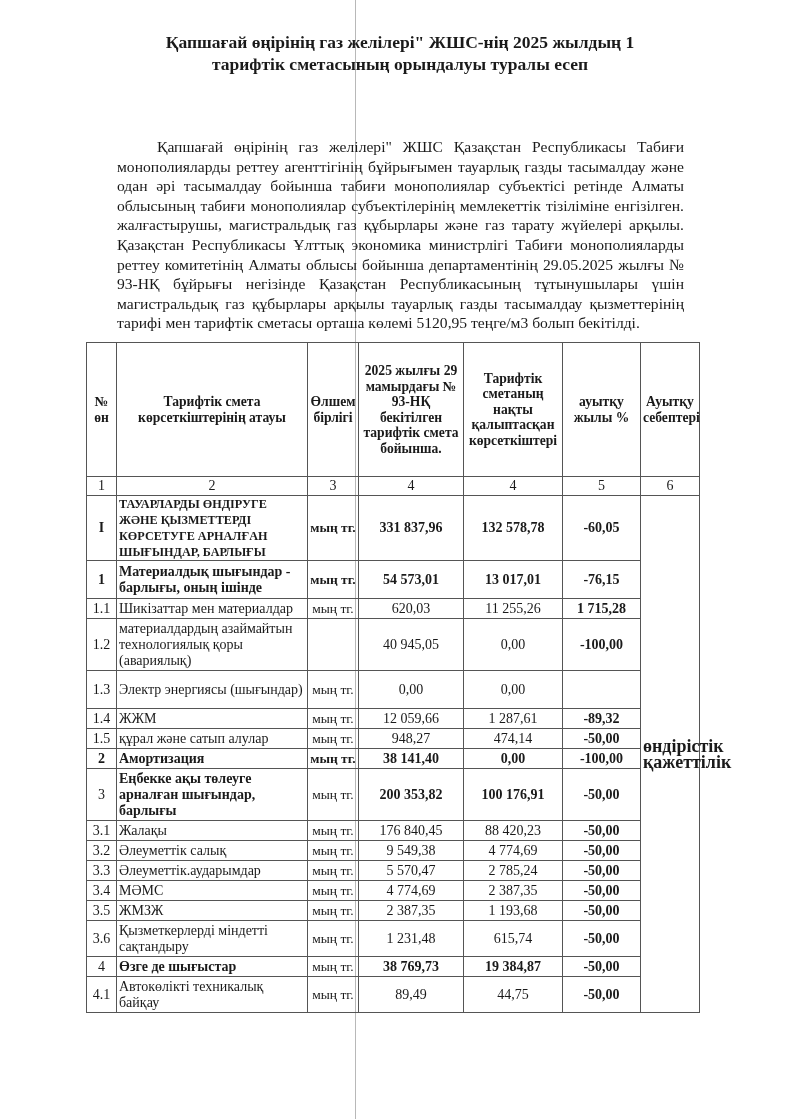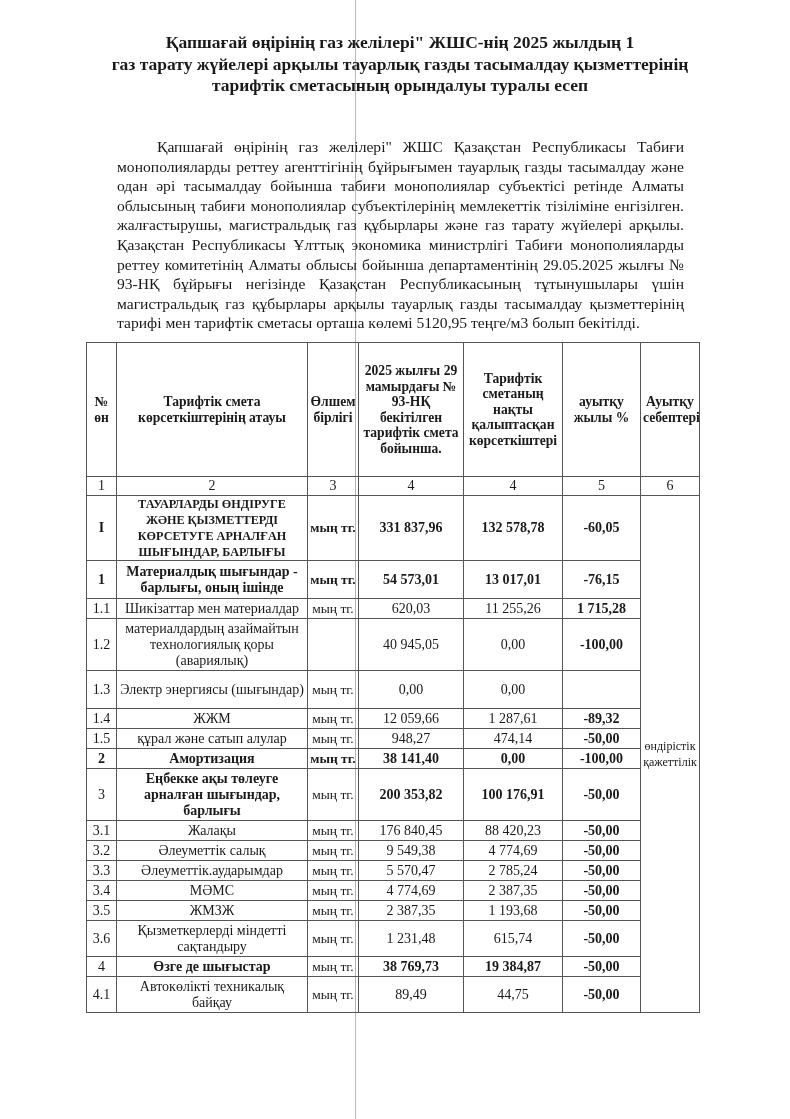--- a/index.html
+++ b/index.html
@@ -10,36 +10,35 @@
                  font-weight: bold; font-size: 17.5px; line-height: 21.5px; }
   .title-block .t1 { display: block; }
   .body-text { position: absolute; left: 117px; width: 567px; top: 137px; font-size: 15.6px; line-height: 19.6px;
                text-align: justify; }
   .body-text p { margin: 0; text-indent: 40px; }
   table.estimate { position: absolute; left: 86px; top: 342px; border-collapse: collapse; table-layout: fixed;
                    width: 613px; font-size: 14px; }
   table.estimate td, table.estimate th { border: 1px solid #555; padding: 0 2px; vertical-align: middle; line-height: 16px; }
   table.estimate th { font-weight: bold; text-align: center; font-size: 13.6px; line-height: 15.5px; }
   .c-num { text-align: center; }
-  .c-name { text-align: center; }
+  .c-name { text-align: left; }
   .c-unit { text-align: center; font-size: 13.5px; }
   .c-val { text-align: center; }
   .b { font-weight: bold; }
   .caps { font-size: 12.2px; line-height: 14px; }
-  .reason { text-align: center; font-weight: normal; font-size: 12px; }
+  .reason { text-align: center; font-weight: bold; font-size: 18px; }
   tr.idx td { text-align: center; font-size: 14px; height: 18px; }
 </style>
 </head>
 <body>
 
 <div class="fold-line"></div>
 
 <div class="title-block">
   <span class="t1">Қапшағай өңірінің газ желілері" ЖШС-нің 2025 жылдың 1</span>
-  <span class="t1">газ тарату жүйелері арқылы тауарлық газды тасымалдау қызметтерінің</span>
   <span class="t1">тарифтік сметасының орындалуы туралы есеп</span>
 </div>
 
 <div class="body-text">
   <p>Қапшағай өңірінің газ желілері" ЖШС Қазақстан Республикасы Табиғи монополияларды реттеу агенттігінің бұйрығымен тауарлық газды тасымалдау және одан әрі тасымалдау бойынша табиғи монополиялар субъектісі ретінде Алматы облысының табиғи монополиялар субъектілерінің мемлекеттік тізіліміне енгізілген. жалғастырушы, магистральдық газ құбырлары және газ тарату жүйелері арқылы. Қазақстан Республикасы Ұлттық экономика министрлігі Табиғи монополияларды реттеу комитетінің Алматы облысы бойынша департаментінің 29.05.2025 жылғы № 93-НҚ бұйрығы негізінде Қазақстан Республикасының тұтынушылары үшін магистральдық газ құбырлары арқылы тауарлық газды тасымалдау қызметтерінің тарифі мен тарифтік сметасы орташа көлемі 5120,95 теңге/м3 болып бекітілді.</p>
 </div>
 
 <table class="estimate">
   <colgroup>
     <col style="width:30px">

